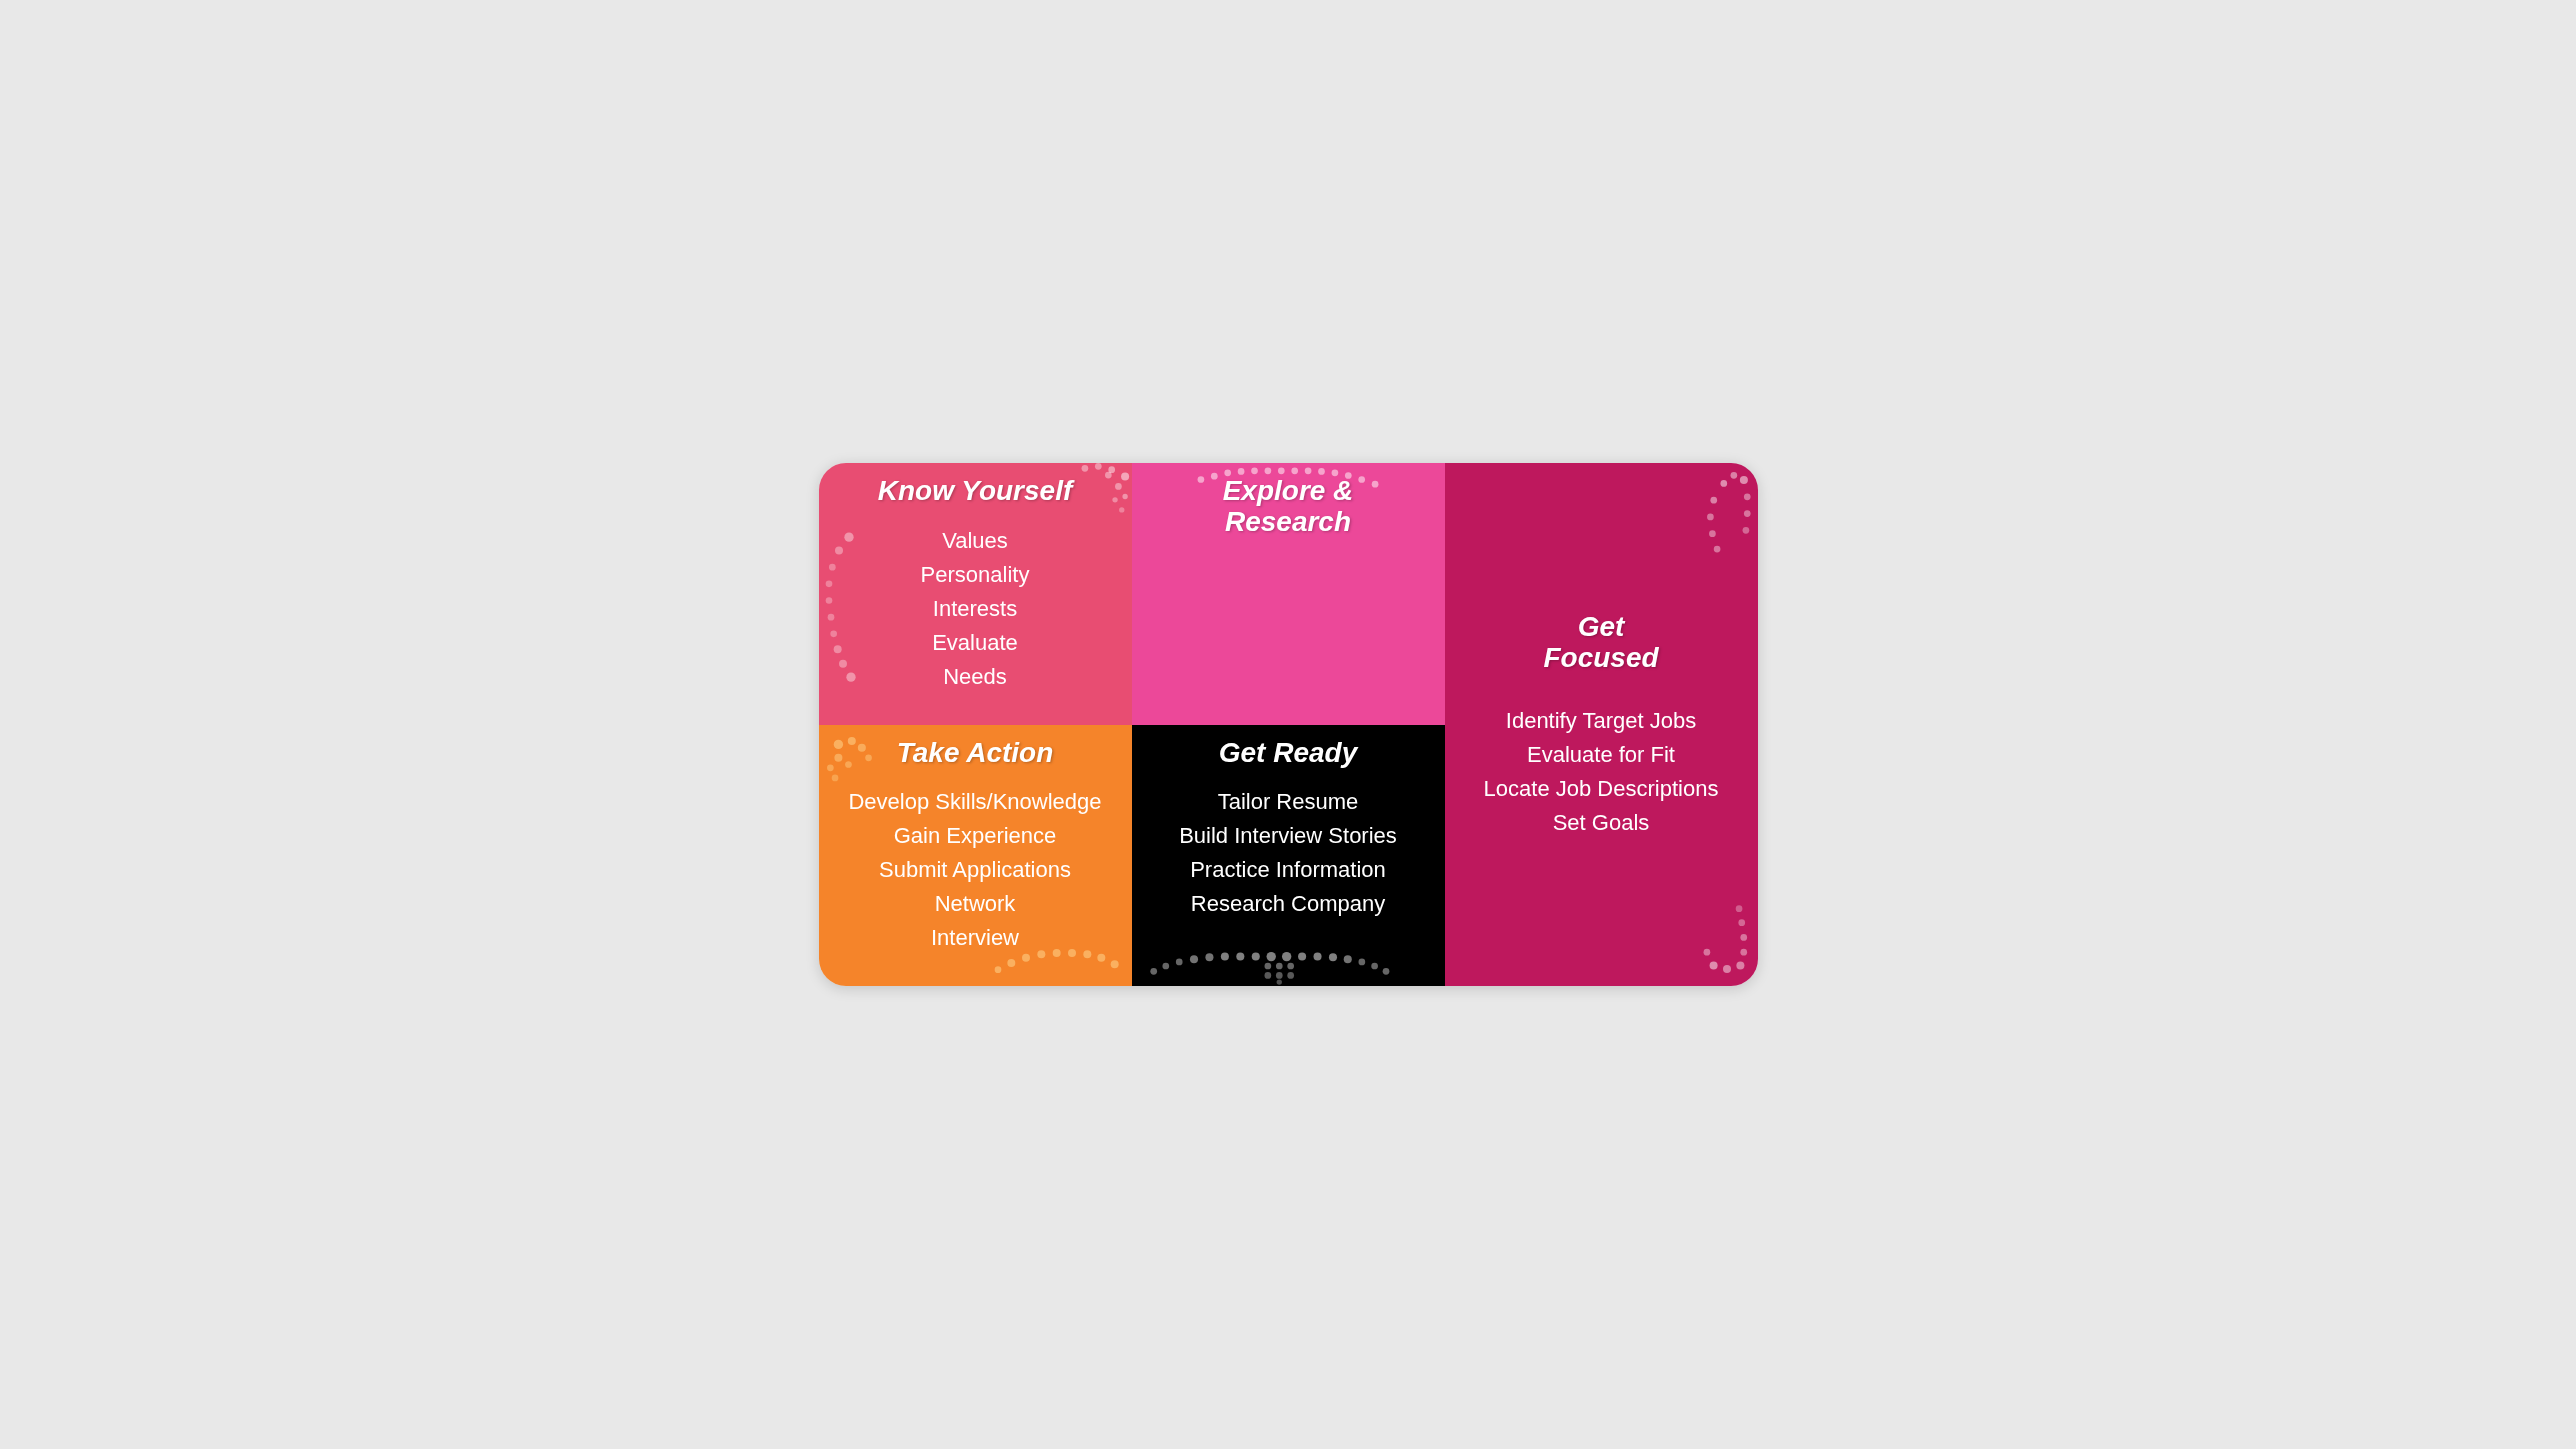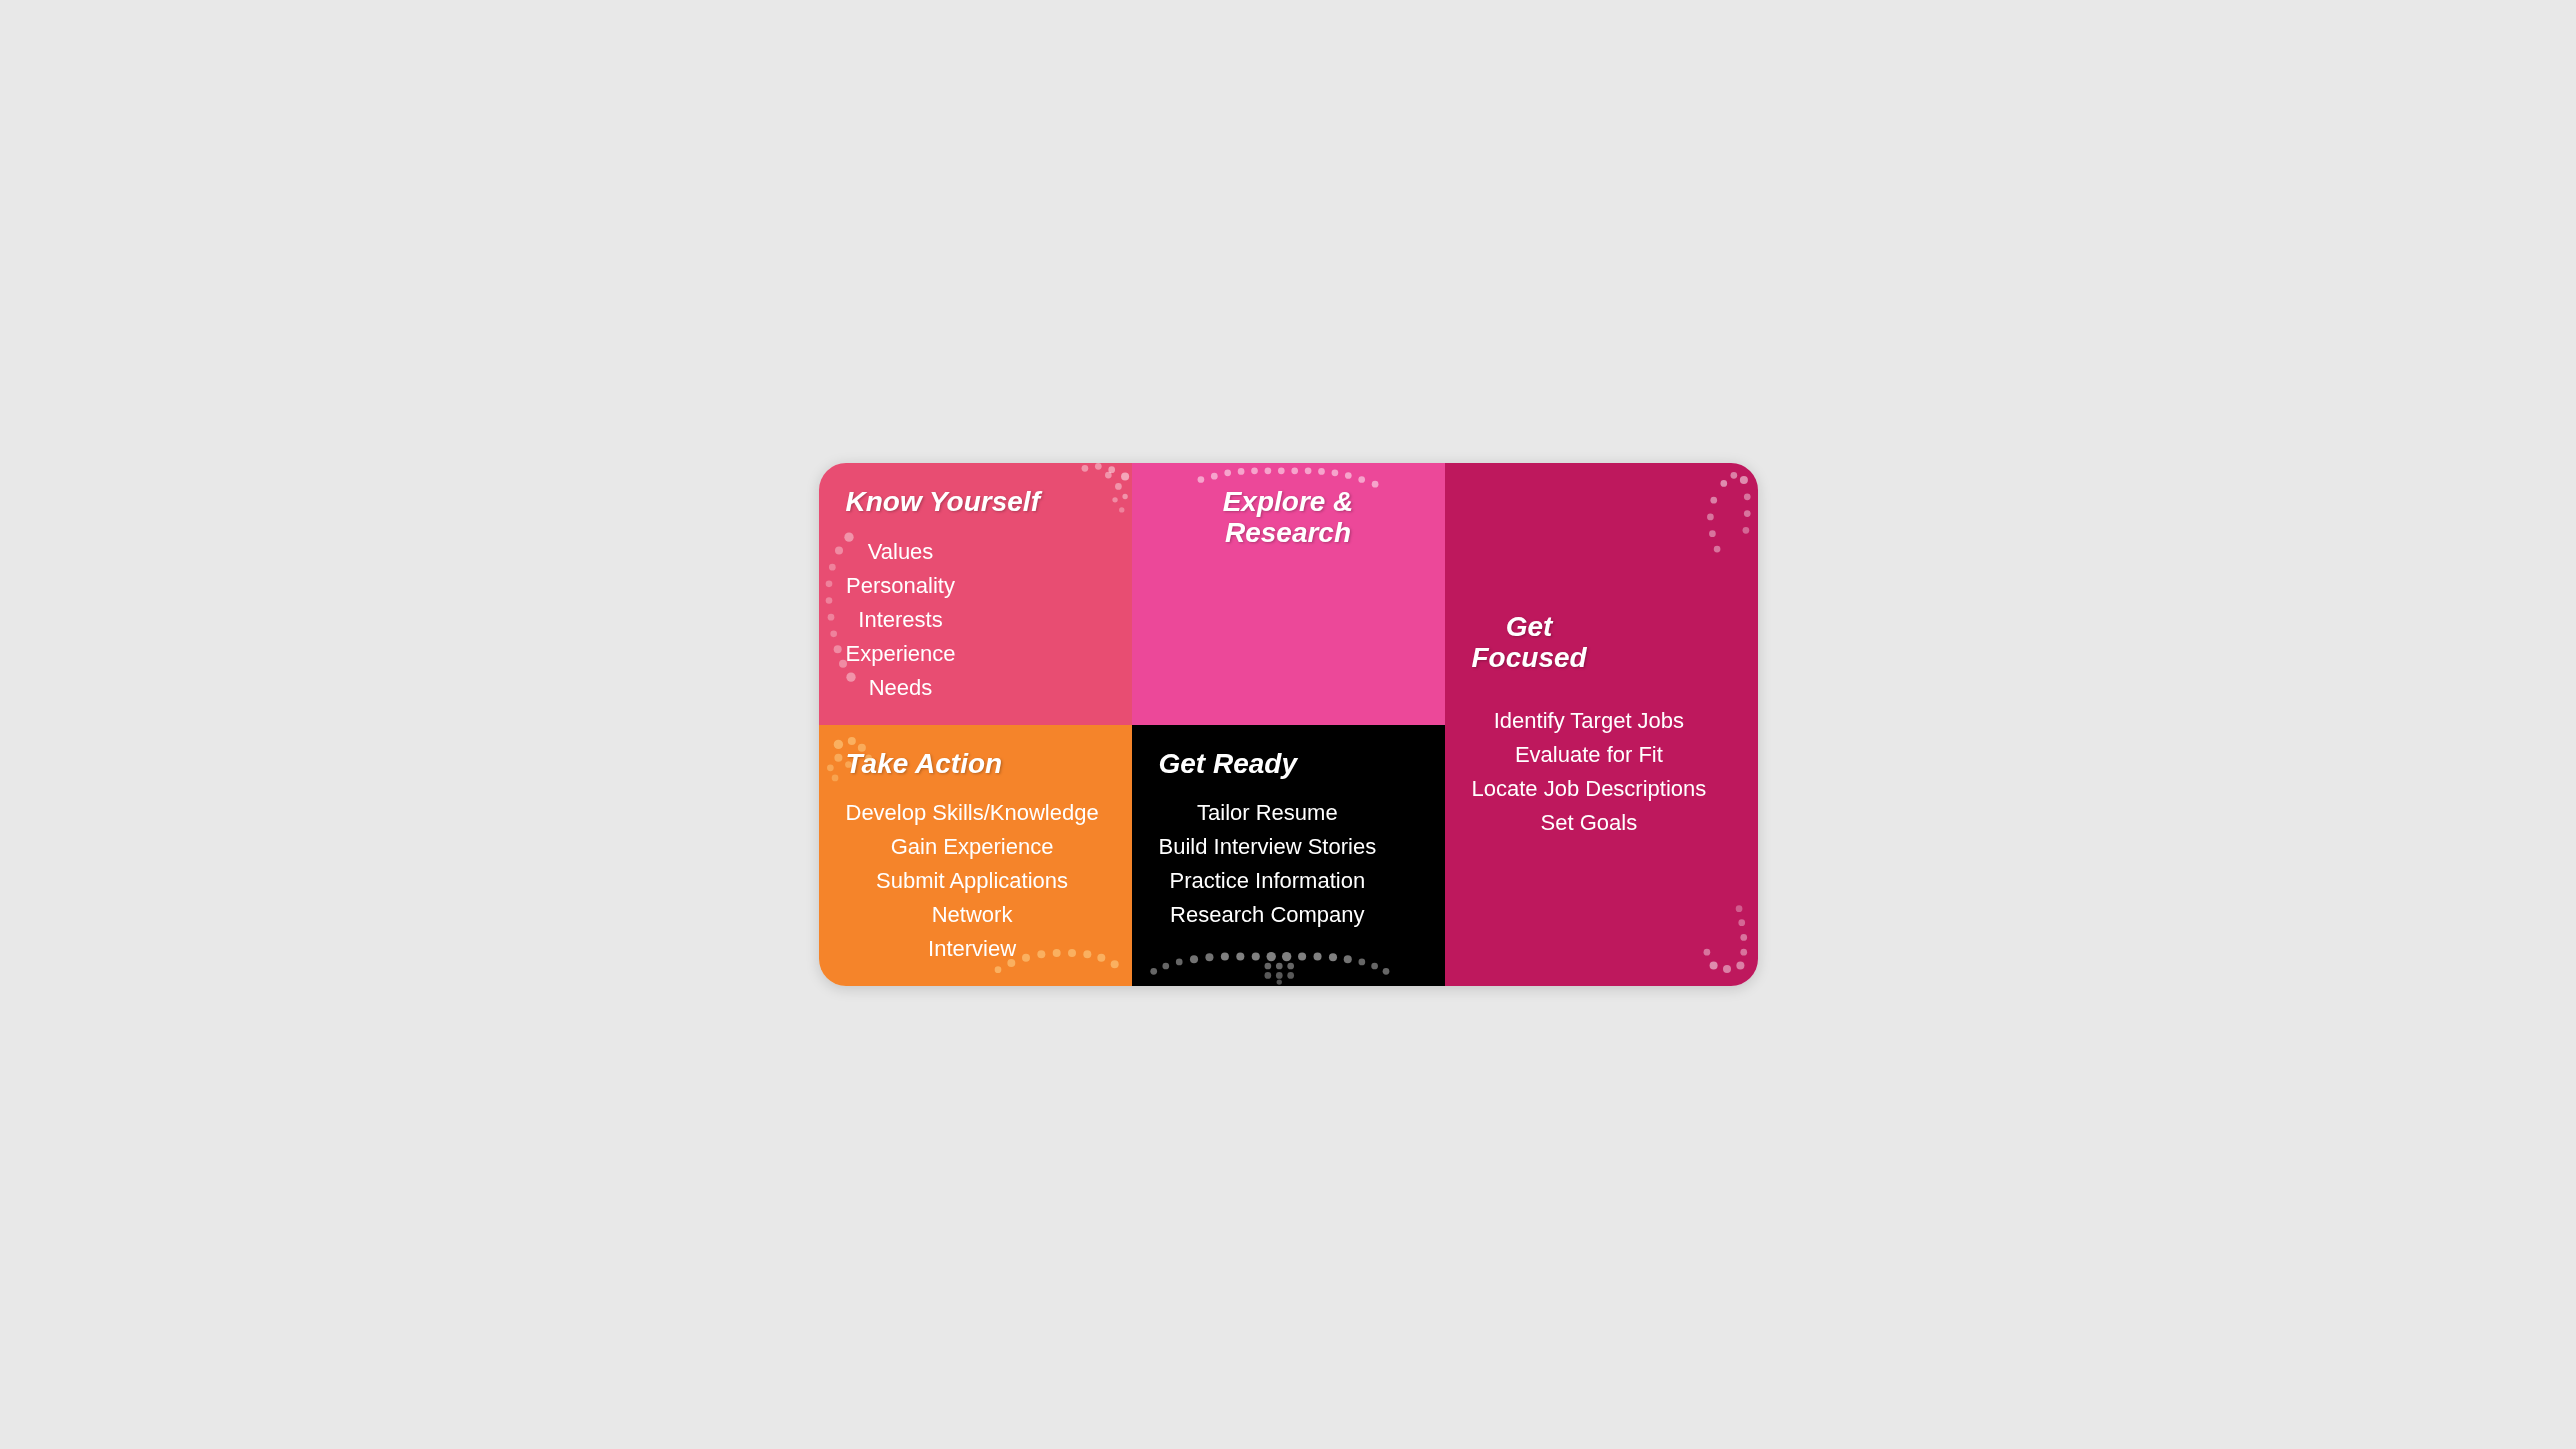--- a/index.html
+++ b/index.html
@@ -17,25 +17,25 @@
       border-radius: 27px;
       overflow: hidden;
       display: grid;
       grid-template-columns: 1fr 1fr 1fr;
       grid-template-rows: 1fr 1fr;
       position: relative;
       box-shadow: 0 2.7px 13.4px rgba(0,0,0,0.15);
     }
     .cell {
       position: relative;
-      padding: 24px 27px;
+      padding: 13px 27px;
       overflow: hidden;
       display: flex;
       flex-direction: column;
-      align-items: flex-start;
+      align-items: center;
     }
     
     .cell-know { background: #e84d72; }
     .cell-explore { background: #ec4899; }
     .cell-focused { background: #be185d; }
     .cell-action { background: #f5842a; }
     .cell-ready { background: #000000; }
 
     
     .cell-title {
@@ -105,21 +105,21 @@
       <circle cx="22" cy="155" r="5" fill="rgba(255,255,255,0.3)"></circle>
       <circle cx="28" cy="178" r="6" fill="rgba(255,255,255,0.35)"></circle>
       <circle cx="36" cy="200" r="6" fill="rgba(255,255,255,0.35)"></circle>
       <circle cx="48" cy="220" r="7" fill="rgba(255,255,255,0.4)"></circle>
     </svg>
     <div class="cell-title">Know Yourself</div>
     <div class="cell-items">
       <span class="cell-item">Values</span>
       <span class="cell-item">Personality</span>
       <span class="cell-item">Interests</span>
-      <span class="cell-item">Experience</span>
+      <span class="cell-item">Evaluate</span>
       <span class="cell-item">Needs</span>
     </div>
   </div>
 
   <div class="cell cell-explore">
 
     <svg class="dots-svg" style="top:3.4px;left:50%;transform:translateX(-50%);width:201px;height:27px;" viewBox="0 0 300 40">
       <circle cx="20" cy="20" r="5" fill="rgba(255,255,255,0.5)"></circle>
       <circle cx="40" cy="15" r="5" fill="rgba(255,255,255,0.5)"></circle>
       <circle cx="60" cy="10" r="5" fill="rgba(255,255,255,0.5)"></circle>

